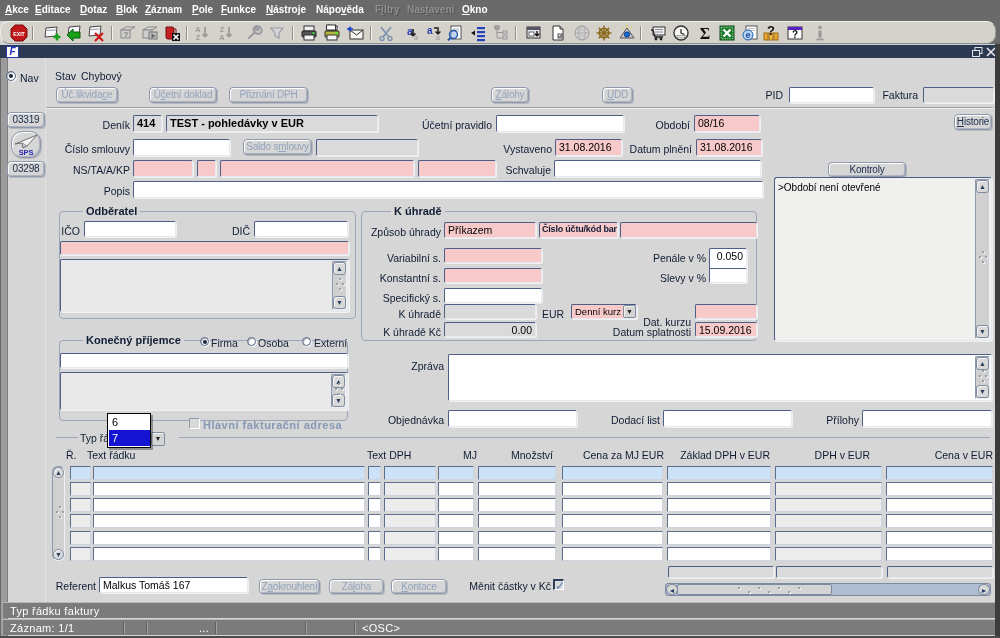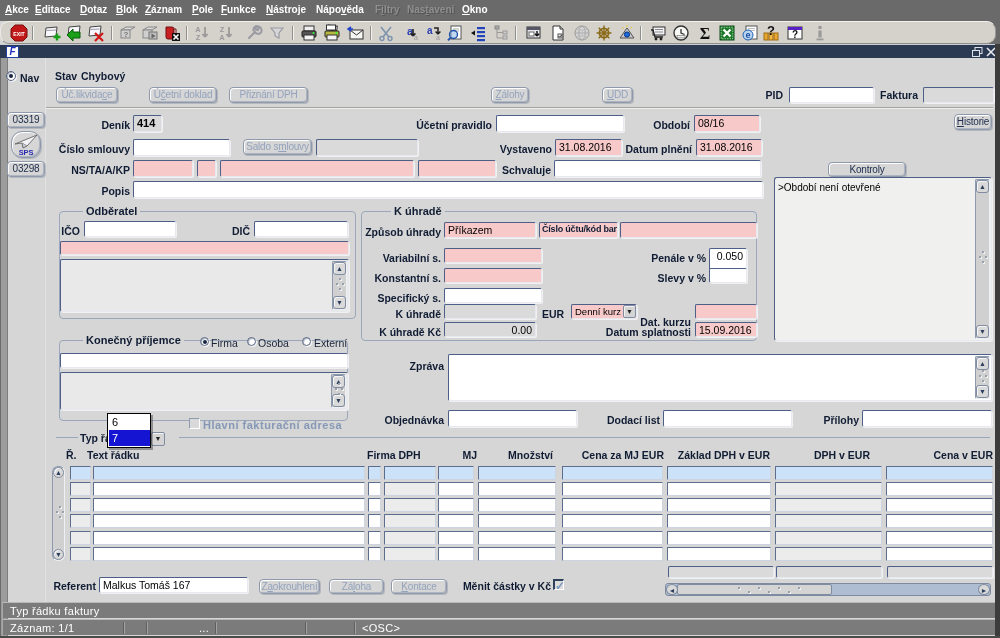--- a/index.html
+++ b/index.html
@@ -33,21 +33,21 @@
   
   #left-border { position:absolute; left:0; top:58px; width:8px; height:580px; background:#9c9c9c;
                  border-left:1px solid #6b6b6b; border-right:1px solid #7d7d7d; }
   #right-border { position:absolute; left:995px; top:44px; width:5px; height:594px; background:#3c3c3c; }
   #bottom-border { position:absolute; left:0; top:636px; width:1000px; height:2px; background:#4a4a4a; }
   #canvas { position:absolute; left:8px; top:58px; width:987px; height:544px; background:#d6d6d6; }
   #sidebar-sep { position:absolute; left:45px; top:58px; width:1px; height:544px; background:#8494ad;
                  border-right:1px solid #e2e2e2; }
 
   
-  .lbl { position:absolute; font-weight:bold; color:#101c33; white-space:pre; font-size:10.5px; } 
+  .lbl { position:absolute; font-weight:normal; color:#101c33; white-space:pre; font-size:10.5px; } 
   .txt { position:absolute; color:#000; white-space:pre; }
   .fld { position:absolute; background:#ffffff; border:1px solid;
          border-color:#4d5f87 #e6eaf0 #e6eaf0 #4d5f87; border-radius:2px;
          box-shadow:1px 1px 0 rgba(255,255,255,0.65);
          color:#000; font-size:10.5px; padding:1px 3px 0 3px; overflow:hidden; white-space:pre; }
   .fld.pink { background:#f8c9c9; }
   .fld.gray { background:#dadada; }
   .fld.ta   { background:#e9e9e9; }
   .fld.num  { text-align:right; }
   .btn { position:absolute; background:#d6d6d6; border:1px solid #8f99ac; border-radius:4px;
@@ -434,20 +434,21 @@
 
   <div class="lbl" style="right:217px; top:89px;">PID</div>
   <div class="fld" style="left:789px; top:87px; width:85px; height:16px;"></div>
   <div class="lbl" style="right:82px; top:89px;">Faktura</div>
   <div class="fld gray" style="left:923px; top:87px; width:71px; height:16px;"></div>
 
   <div class="groove" style="left:46px; top:107px; width:947px;"></div>
 
   <div class="lbl" style="right:870px; top:119px;">Deník</div>
   <div class="fld gray" style="left:133px; top:115px; width:29px; height:17px; font-weight:bold; font-size:11px;">414</div>
+  <div class="fld gray" style="left:166px; top:115px; width:212px; height:17px; font-weight:bold; font-size:11px;">TEST - pohledávky v EUR</div>
   <div class="lbl" style="right:508px; top:119px;">Účetní pravidlo</div>
   <div class="fld" style="left:496px; top:115px; width:128px; height:17px;"></div>
   <div class="lbl" style="right:310px; top:119px;">Období</div>
   <div class="fld pink" style="left:694px; top:115px; width:66px; height:17px;">08/16</div>
   <div class="btn" style="left:954px; top:114px; width:38px; height:16px;"><u>H</u><span>istorie</span></div>
 
   <div class="lbl" style="right:870px; top:143px;">Číslo smlouvy</div>
   <div class="fld" style="left:133px; top:139px; width:97px; height:17px;"></div>
   <div class="btn disabled" style="left:243px; top:139px; width:69px; height:16px;"><span>Saldo s</span><u>m</u><span>louvy</span></div>
   <div class="fld gray" style="left:316px; top:139px; width:102px; height:17px;"></div>
@@ -581,21 +582,21 @@
   <div class="fld" style="left:862px; top:410px; width:130px; height:17px;"></div>
 
   <div class="hline" style="left:56px; top:437px; width:22px;"></div>
   <div class="lbl" style="left:80px; top:432px;">Typ řádku</div>
   <div class="combo-arrow" style="left:151px; top:432px; width:14px; height:14px;">▼</div>
   <div class="hline" style="left:179px; top:437px; width:811px;"></div>
 
   <div id="table-headers">
       <div class="lbl" style="left: 66px; top: 449px;">Ř.</div>
       <div class="lbl" style="left: 87px; top: 449px;">Text řádku</div>
-      <div class="lbl" style="left: 367px; top: 449px;">Firma DPH</div>
+      <div class="lbl" style="left: 367px; top: 449px;">Text DPH</div>
       <div class="lbl" style="right: 523px; top: 449px;">MJ</div>
       <div class="lbl" style="right: 447px; top: 449px;">Množství</div>
       <div class="lbl" style="right: 336px; top: 449px;">Cena za MJ EUR</div>
       <div class="lbl" style="right: 230px; top: 449px;">Základ DPH v EUR</div>
       <div class="lbl" style="right: 130px; top: 449px;">DPH v EUR</div>
       <div class="lbl" style="right: 7px; top: 449px;">Cena v EUR</div>
     </div>
   <div id="table-body">
       <div class="cell b" style="left: 70px; top: 466px; width: 21px; height: 14px;"></div>
       <div class="cell b" style="left: 93px; top: 466px; width: 272px; height: 14px;"></div>

